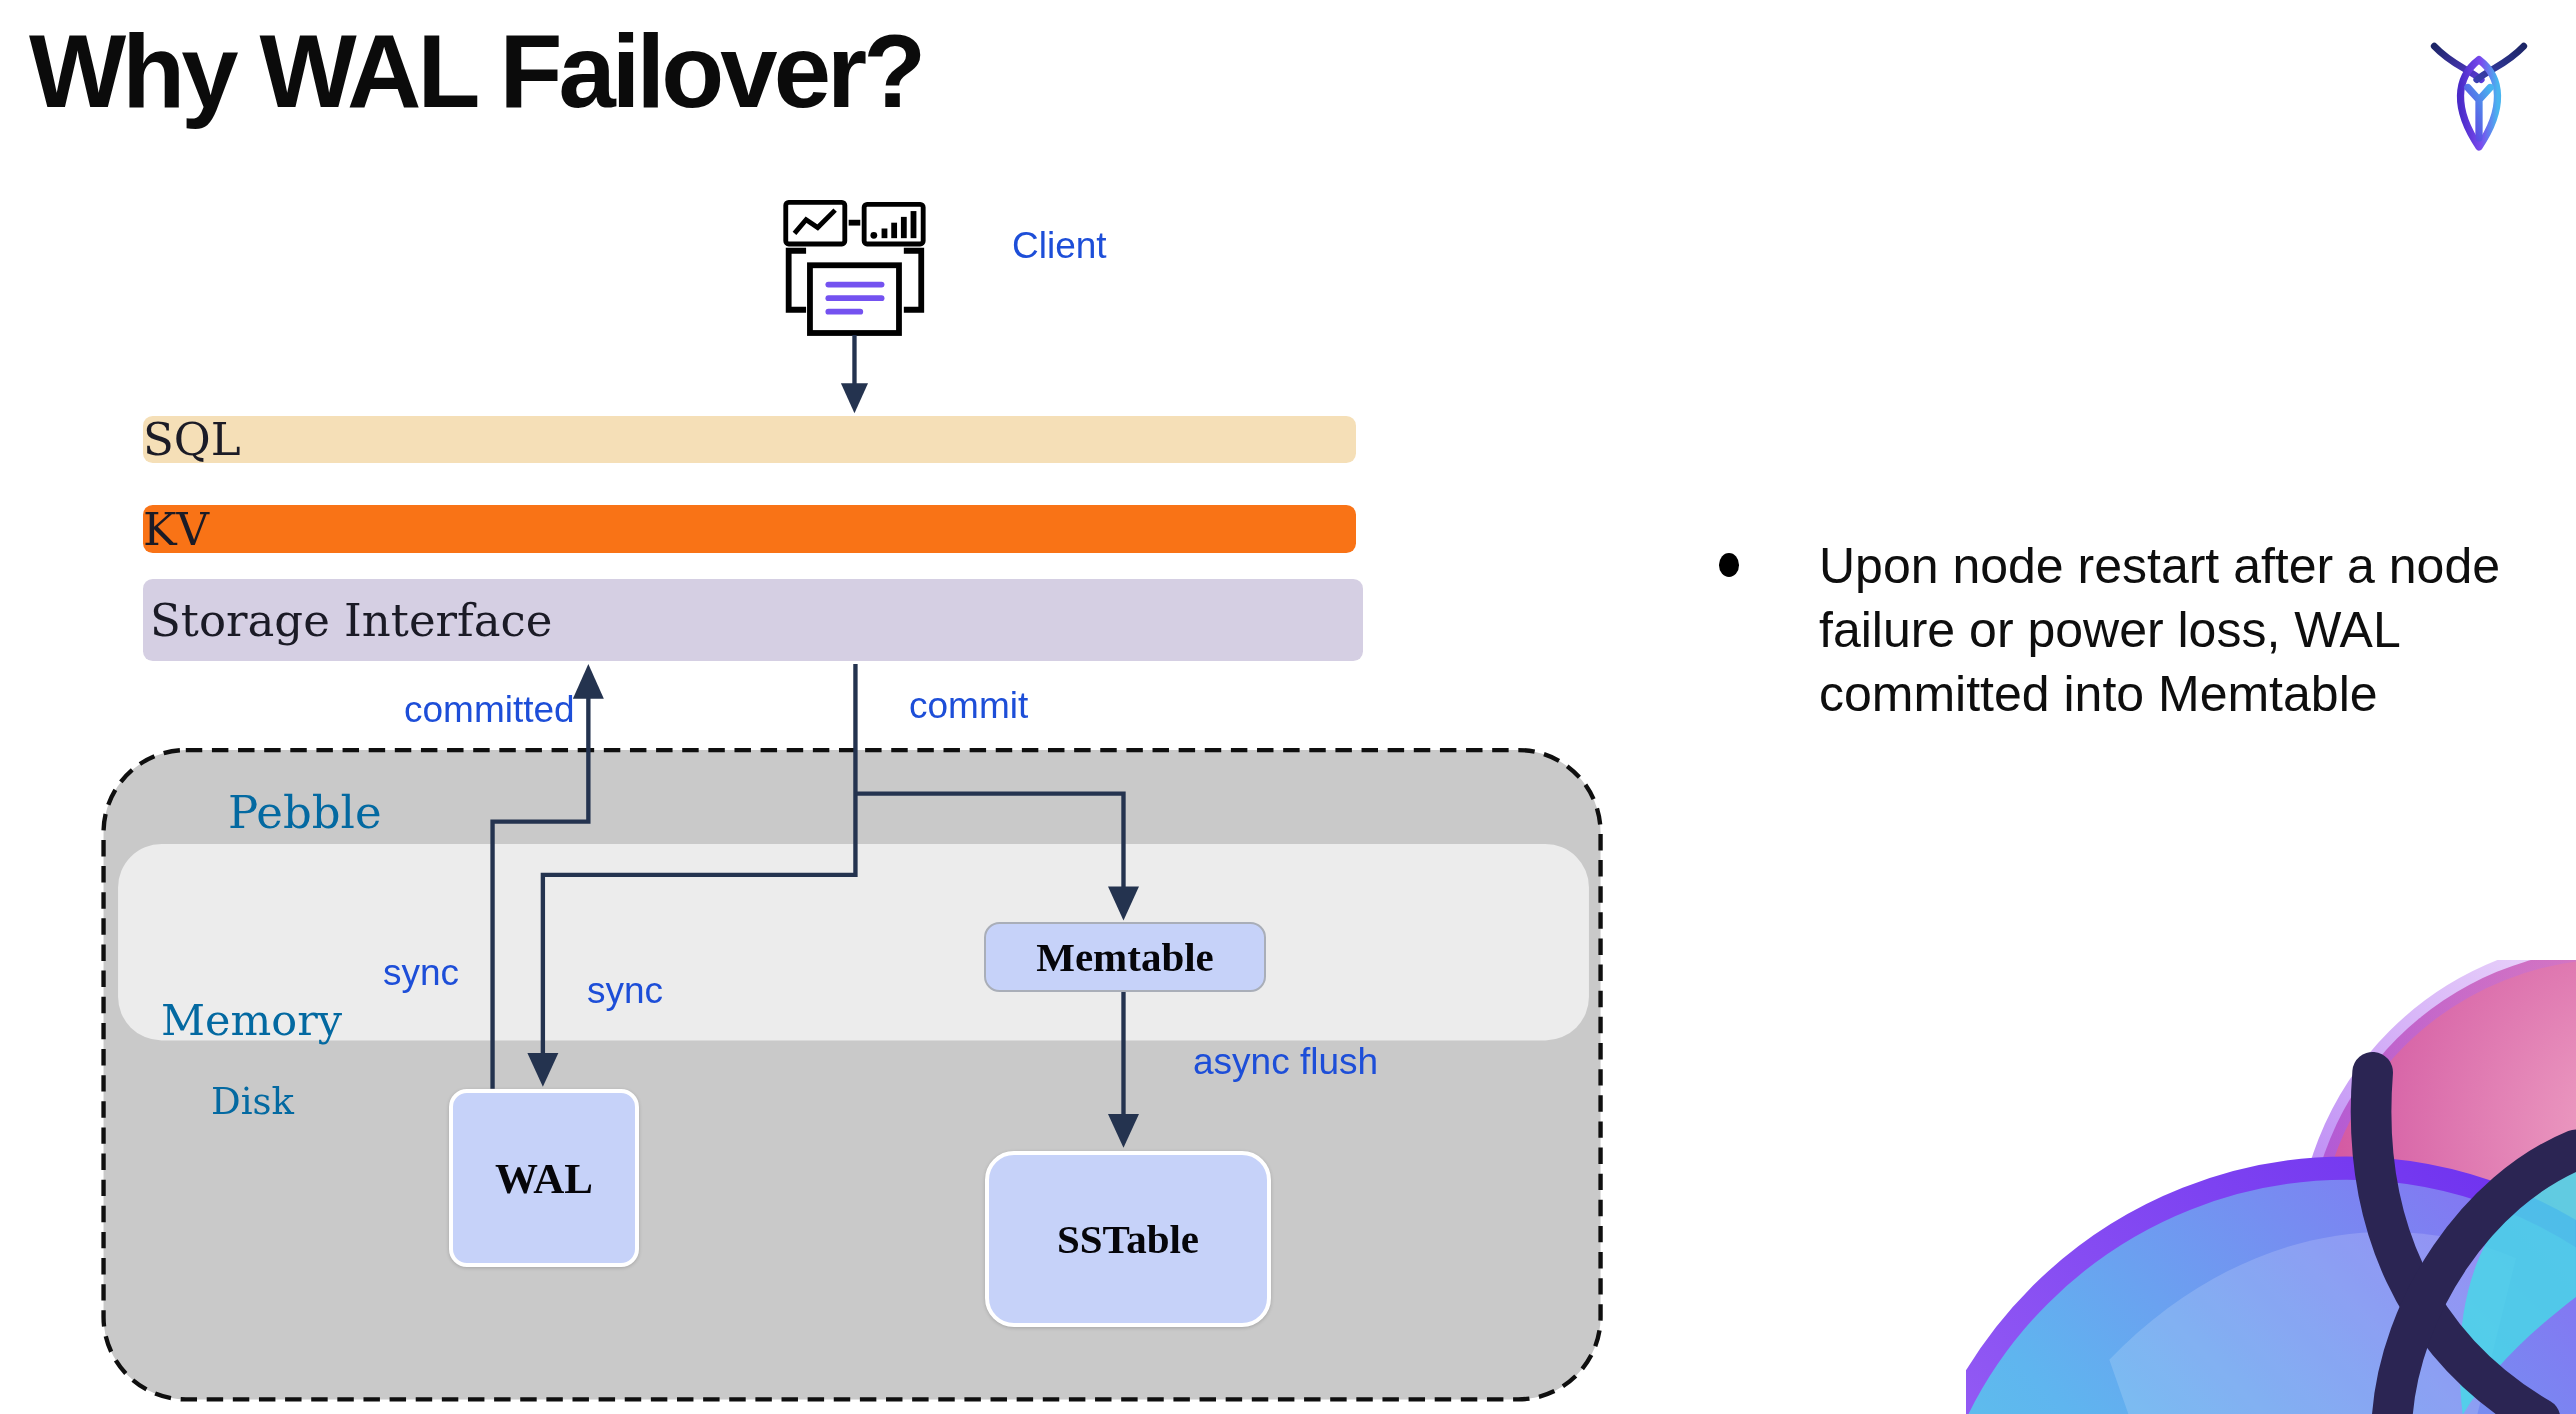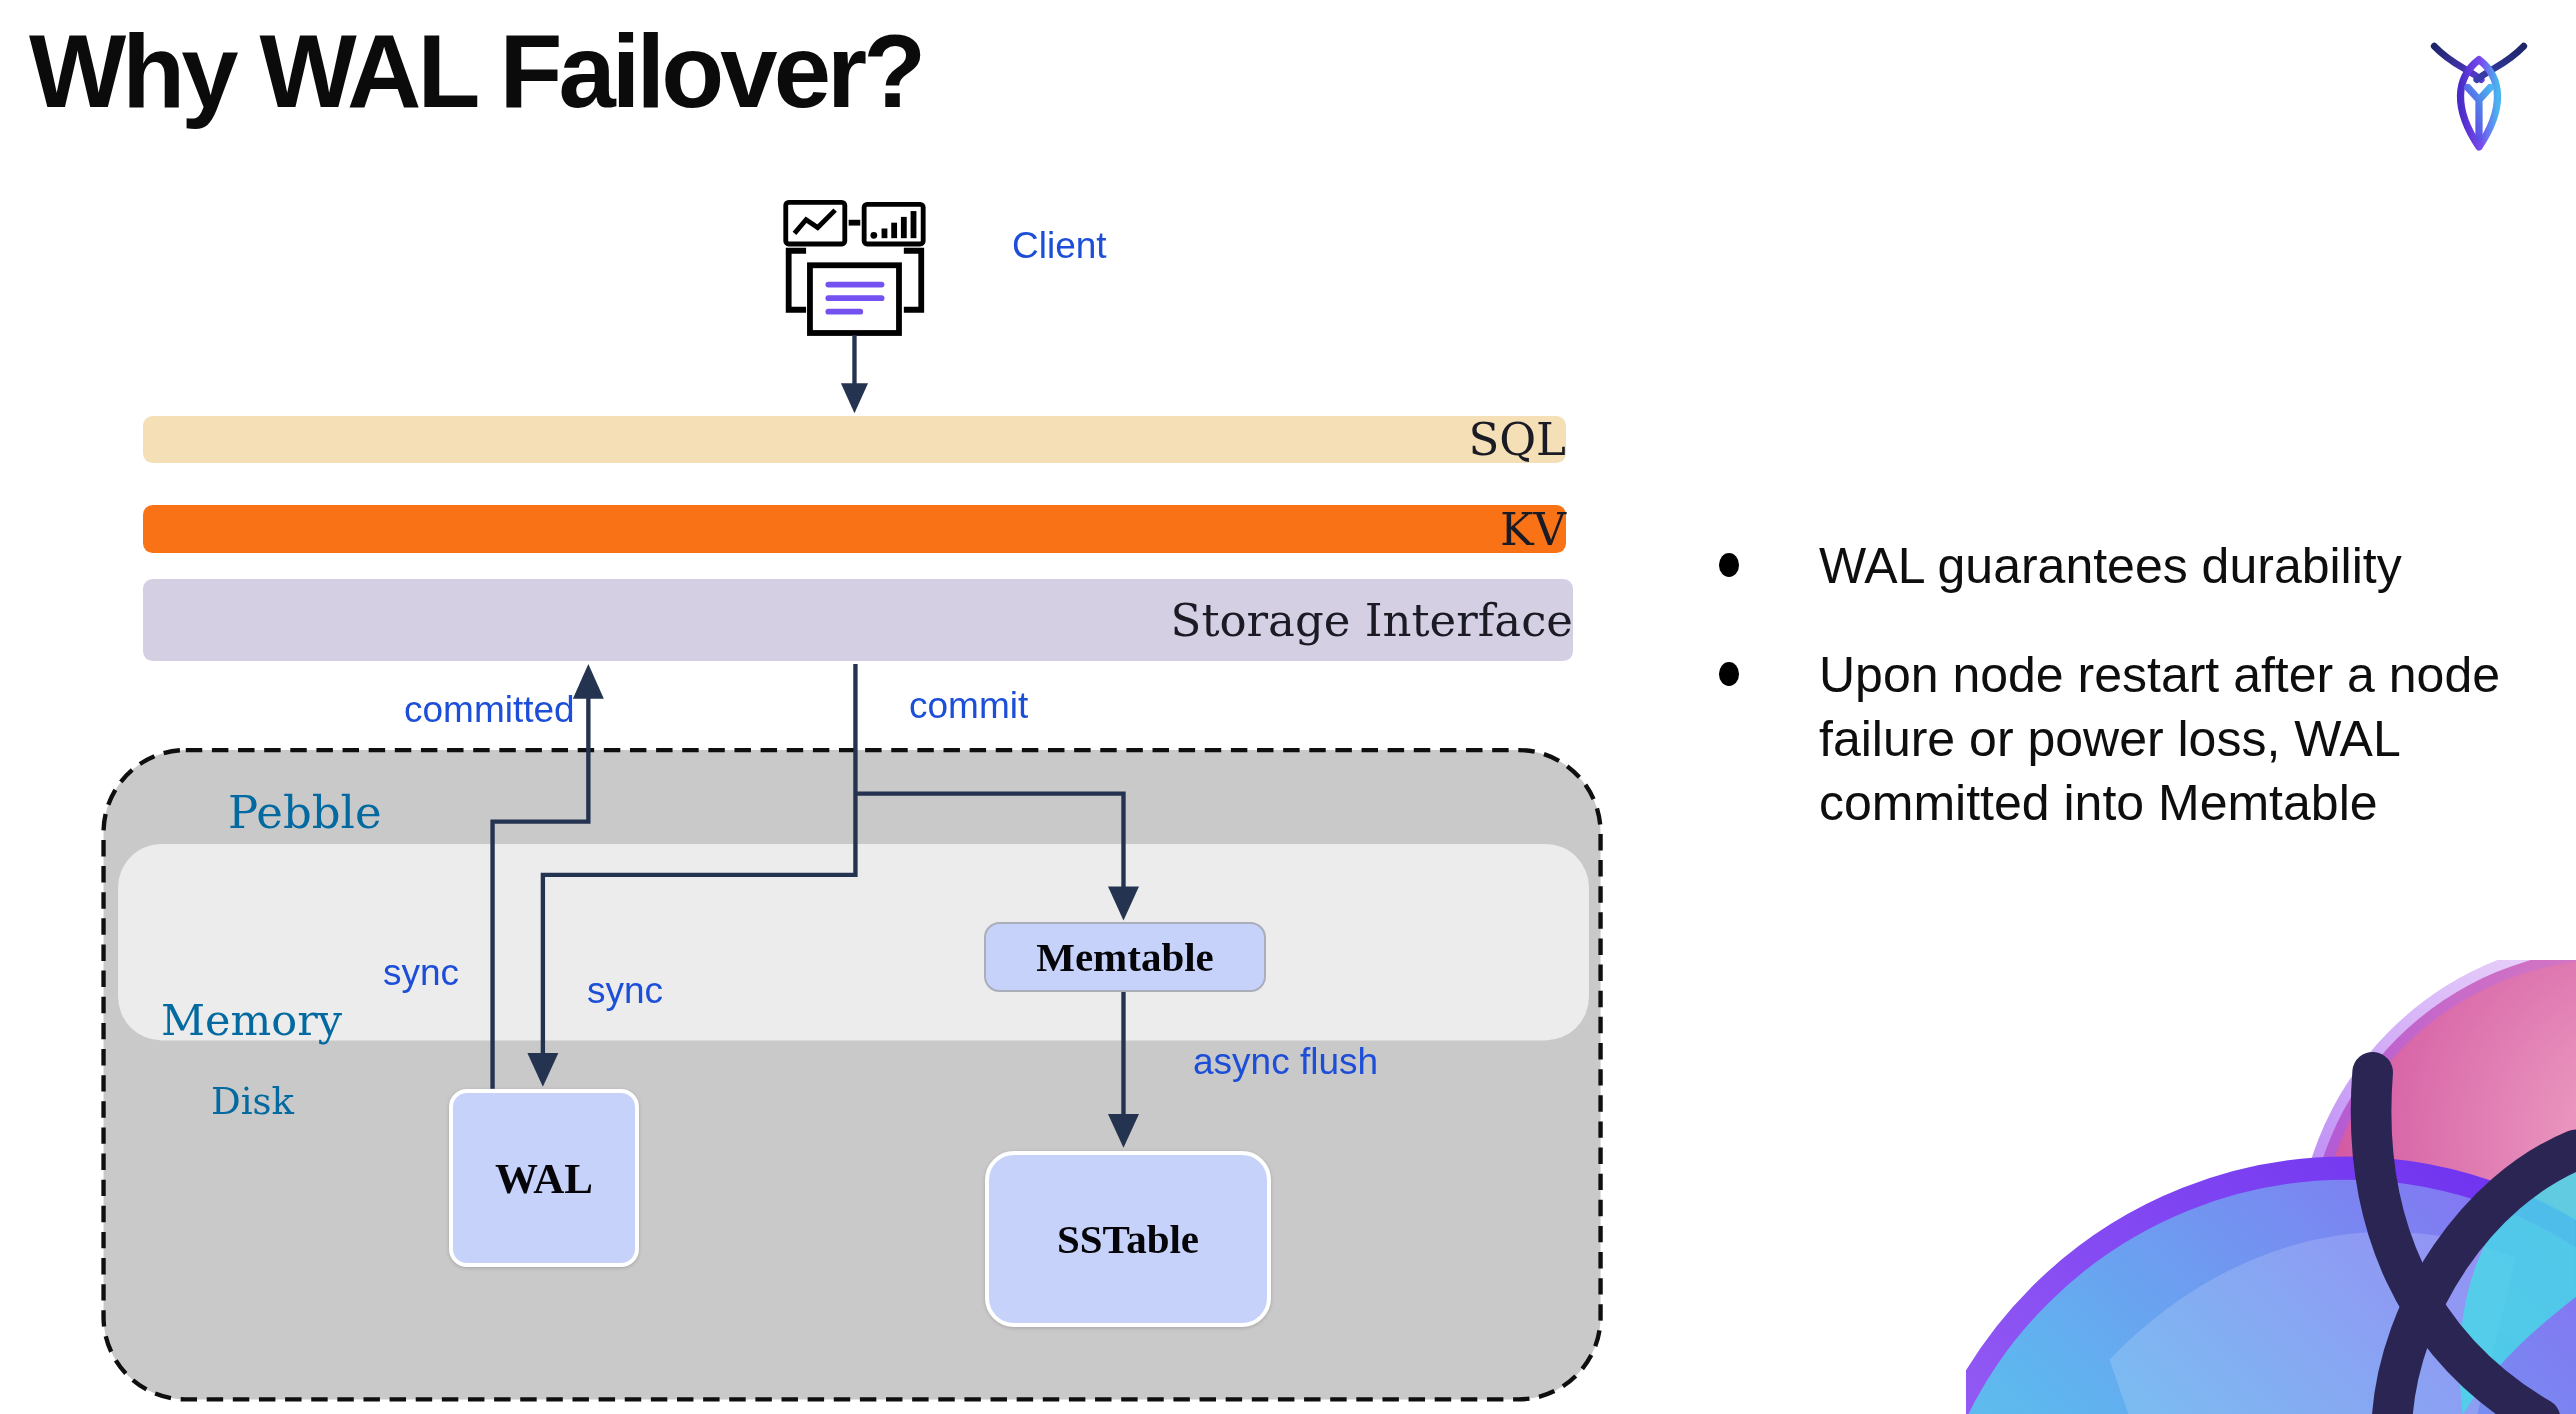--- a/index.html
+++ b/index.html
@@ -9,22 +9,22 @@
   
   #title{position:absolute;left:29px;top:13.5px;z-index:10;
          font-weight:700;font-size:103px;line-height:1.12;letter-spacing:-3.9px;color:#0b0b0b;}
 
   
   #diagram-svg{position:absolute;left:0;top:0;z-index:2;}
   #logo-svg{position:absolute;left:2423px;top:37px;z-index:10;}
   #art-svg{position:absolute;left:1966px;top:960px;z-index:1;}
 
   
-  .layer-bar{position:absolute;left:143px;width:1423px;z-index:3;border-radius:9.7px;
-             display:flex;align-items:center;justify-content:flex-end;
+  .layer-bar{position:absolute;left:143px;width:1213px;z-index:3;border-radius:9.7px;
+             display:flex;align-items:center;justify-content:flex-start;
              font-family:"DejaVu Serif", serif;font-size:45px;color:#1b1b26;}
   #sql-bar{top:416px;height:47px;background:#f5dfb7;}
   #kv-bar{top:505px;height:48px;background:#f97316;}
   #storage-bar{top:579px;height:82px;background:#d5cfe3;padding-left:7px;}
 
   
   .serif-label{position:absolute;z-index:4;font-family:"DejaVu Serif", serif;color:#0369a1;}
   #lbl-pebble{left:228px;top:786px;font-size:45px;}
   #lbl-memory{left:161px;top:995px;font-size:43px;}
   #lbl-disk{left:211px;top:1080px;font-size:37px;}
@@ -144,21 +144,20 @@
   <span>WAL</span>
 </div>
 <div class="store-box" id="memtable-box">
   <span>Memtable</span>
 </div>
 <div class="store-box" id="sstable-box">
   <span>SSTable</span>
 </div>
 
 <ul id="bullets">
-  <li>WAL guarantees durability</li>
   <li>Upon node restart after a node failure or power loss, WAL committed into Memtable</li>
 </ul>
 
 <svg id="logo-svg" width="112" height="128" viewBox="0 0 100 114">
   <defs>
     <linearGradient id="lgA" x1="0" y1="0" x2="1" y2="1">
       <stop offset="0" stop-color="#1c2566"></stop>
         <stop offset="1" stop-color="#5a3bd6"></stop>
     </linearGradient>
     <linearGradient id="lgB" x1="1" y1="0" x2="0" y2="1">

